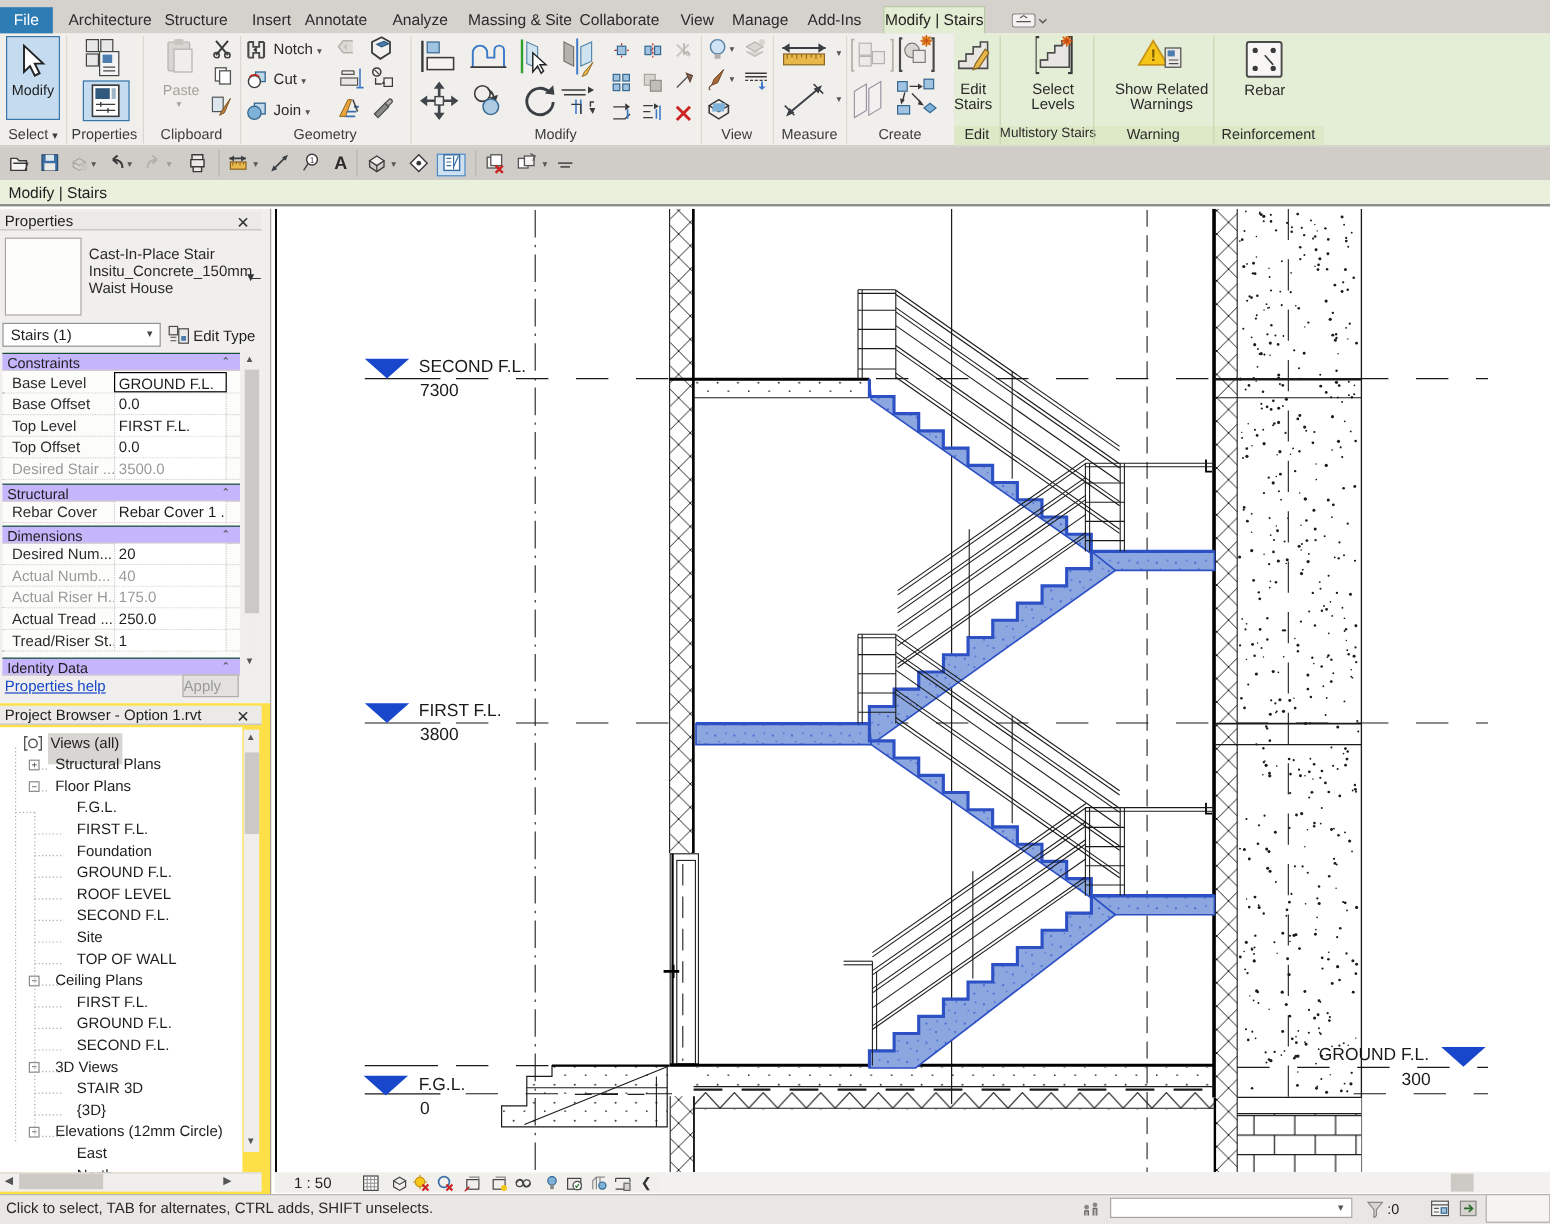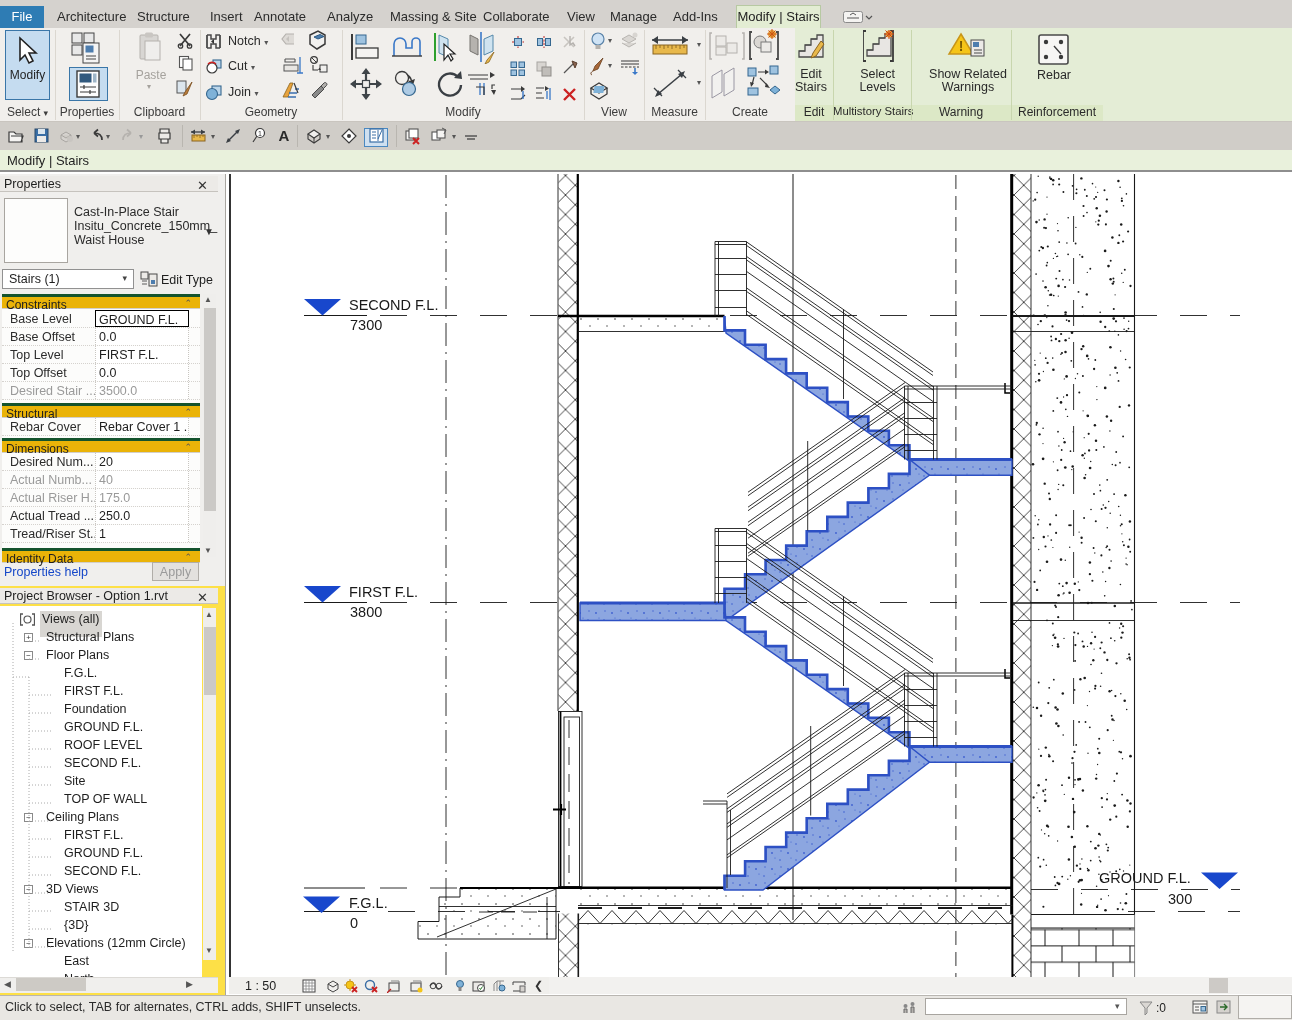--- a/index.html
+++ b/index.html
@@ -19,21 +19,21 @@
 #modebar{left:0;top:150px;width:1292px;height:22px;background:#e9f1dc;border-bottom:2px solid #8e8e8e}
 #modebar span{position:absolute;left:7px;top:3px;font-size:13px;color:#1e1e1e}
 
 #props{left:0;top:174px;width:226px;height:412px;background:#f0efed;border-right:1px solid #a8a5a0}
 #brow{left:0;top:586px;width:226px;height:409px;background:#fde047;border-right:1px solid #a8a5a0}
 .phead{position:absolute;left:0;top:2px;width:218px;height:16px;background:#eceae7;color:#1e1e1e;font-size:12.5px;padding-left:4px;line-height:16px;border-bottom:1px solid #c6c3be}
 .hx{position:absolute;right:10px;top:2px;color:#333;font-size:12px}
 .row{position:absolute;left:2px;width:198px;height:18px;font-size:12.5px}
 .rl{position:absolute;left:8px;top:2px;color:#2c2c2c;white-space:nowrap}
 .rv{position:absolute;left:93px;top:0;width:94px;height:17px;background:#fff;border-left:1px dotted #c9c6c1;border-right:1px dotted #c9c6c1;padding:2px 0 0 3px;color:#1e1e1e;white-space:nowrap;overflow:hidden}
-.sect{position:absolute;left:2px;width:198px;height:15px;background:#eab308;border-top:3px solid #14532d;border-bottom:1px solid #d2cfca;font-size:12px;color:#1e1e1e;padding:1px 0 0 4px}
+.sect{position:absolute;left:2px;width:198px;height:15px;background:#c4b5fd;border-top:1px solid #14532d;border-bottom:1px solid #d2cfca;font-size:12px;color:#1e1e1e;padding:1px 0 0 4px}
 .gray{color:#9a9a9a}
 .chev{position:absolute;right:8px;top:1px;font-size:10px;color:#555}
 
 .ti{position:absolute;left:0;width:200px;height:26px;font-size:12.5px;color:#1e1e1e;white-space:nowrap}
 
 #viewbar{left:229px;top:977px;width:1063px;height:17px;background:#f0efec}
 #statusbar{left:0;top:995px;width:1292px;height:25px;background:#e9e7e3;border-top:1px solid #b9b6b1}
 .sbtxt{position:absolute;left:5px;top:1000px;font-size:12.5px;color:#2a2a2a}
 .vsep{position:absolute;top:3px;width:1px;height:22px;background:#b9b6b0}
 </style></head>
@@ -1218,22 +1218,22 @@
       </div>
 <div class="row" style="top:351px;border-bottom:1px dotted #d5d2ce">
         <span class="rl">Tread/Riser St...</span>
         <span class="rv" style="">1</span>
       </div>
 <div class="sect" style="top:374px">Identity Data<span class="chev" style="font-size:9px">⌃</span></div>
 <div class="abs" style="left:203px;top:120px;width:13px;height:263px;background:#efeeec"></div>
 <div class="abs" style="left:204px;top:121px;font-size:8px;color:#555">▲</div>
 <div class="abs" style="left:203.5px;top:134px;width:12px;height:203px;background:#cbc9c6"></div>
 <div class="abs" style="left:204px;top:372px;font-size:8px;color:#555">▼</div>
-<div class="abs" style="left:4px;top:391px;font-size:12.5px;color:#1547c8;">Properties help</div>
-<div class="abs" style="left:152px;top:388px;width:47px;height:19px;background:#e3e1de;border:1px solid #b0ada8;text-align:center;font-size:12.5px;color:#9a9a9a;padding-top:2px">Apply</div>
+<div class="abs" style="left:4px;top:391px;font-size:12.5px;color:#1547c8;text-decoration:underline">Properties help</div>
+<div class="abs" style="left:152px;top:388px;width:47px;height:19px;background:#e3e1de;border:1px solid #b0ada8;text-align:left;font-size:12.5px;color:#9a9a9a;padding-top:2px">Apply</div>
     </div>
   <div id="brow" class="abs">
       <div class="abs" style="left:0;top:20px;width:202px;height:371px;background:#fff"></div>
 <div class="phead">Project Browser - Option 1.rvt <span class="hx" style="font-size:13px">✕</span></div>
 <svg class="abs" style="left:20px;top:27px" width="15" height="13" viewBox="0 0 15 13">
         <path d="M3,1 h-2.5 v11 h2.5 M12,1 h2.5 v11 h-2.5" stroke="#555" fill="none" stroke-width="1.3"></path>
         <circle cx="7.5" cy="6.5" r="3.5" fill="none" stroke="#555" stroke-width="1.2"></circle>
       </svg>
 <div class="ti" style="left:40px;top:25px;background:#d8d6d2;width:62px;padding:1px 2px">Views (all)</div>
 <div class="abs" style="left:24px;top:47px;width:9px;height:9px;border:1px solid #8a8a8a;background:#fff;font-size:8px;line-height:7px;text-align:center;color:#333">+</div>

